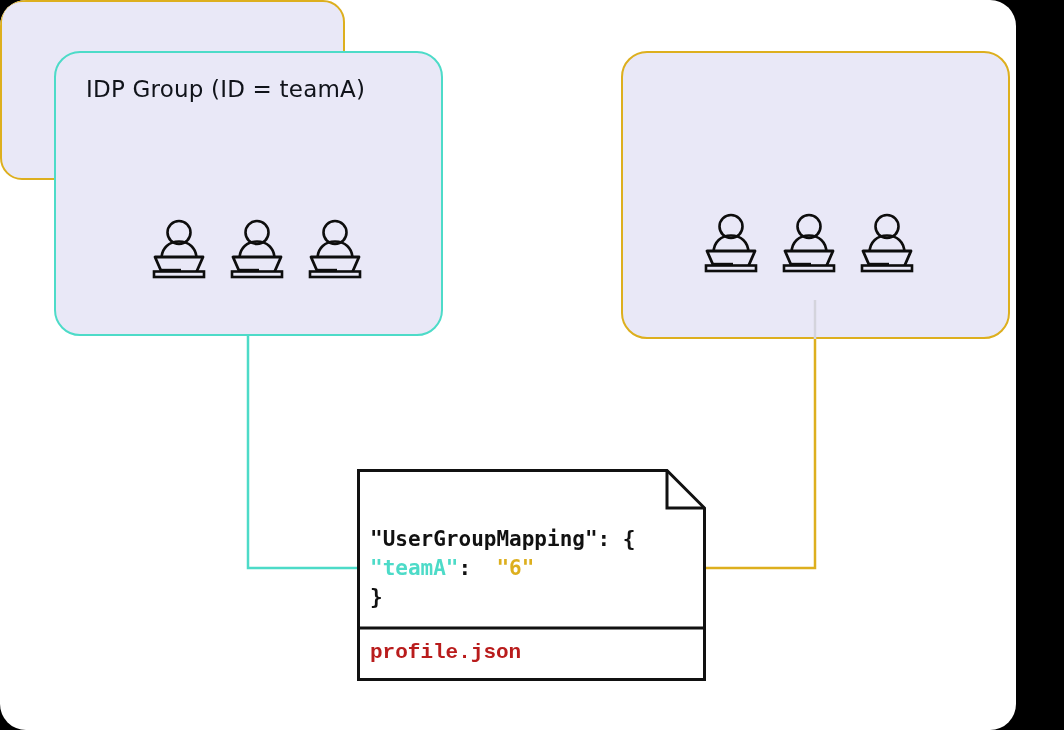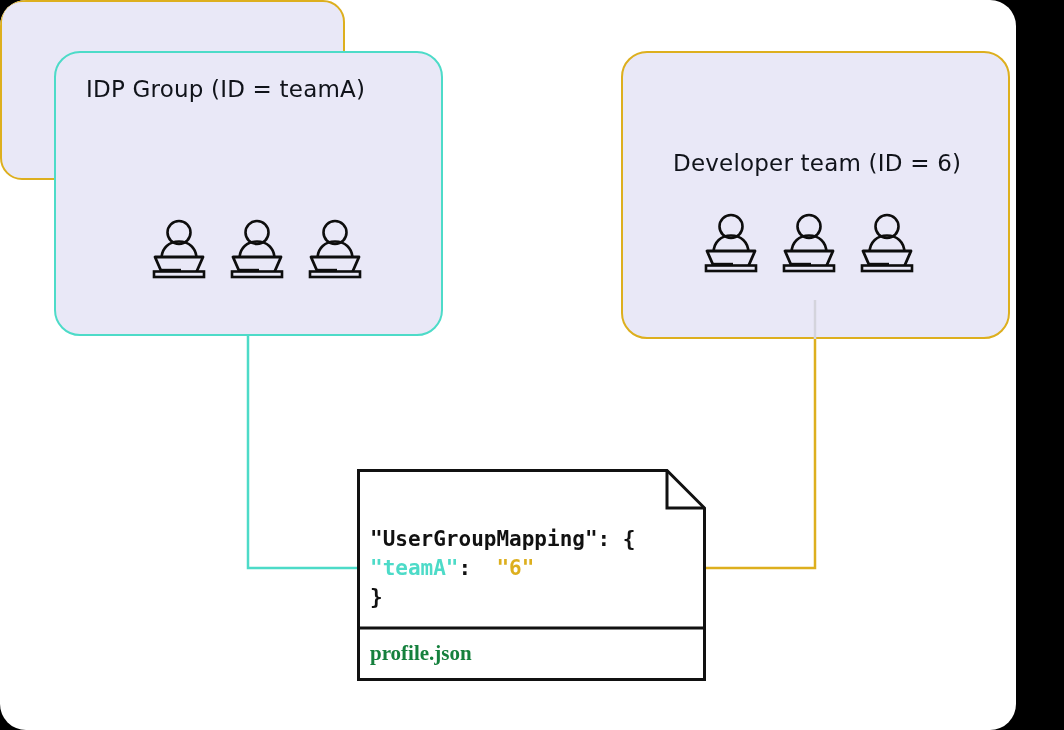--- a/index.html
+++ b/index.html
@@ -108,24 +108,24 @@
     color: #111111;
     white-space: pre;
   }
   .tok-teal { color: #4DDBC8; }
   .tok-gold { color: #DDAF1E; }
   .tok-dark { color: #111111; }
   #doc-filename {
     position: absolute;
     left: 13px;
     top: 172px;
-    font-family: Liberation Serif, serif;
+    font-family: Liberation Mono, monospace;
     font-size: 21px;
     font-weight: bold;
-    color: #15803d;
+    color: #b91c1c;
     white-space: nowrap;
   }
 </style>
 </head>
 <body>
 
 <div id="canvas">
 
   <div class="group-box" id="idp-group-box"></div>
   <div class="box-title" id="idp-group-title">IDP Group (ID = teamA)</div>
@@ -150,21 +150,20 @@
       <path d="M10.5 40 C10.5 28.5 18.5 22.5 28 22.5 C37.5 22.5 45.5 28.5 45.5 40" stroke="#0d0d0d" stroke-width="2.6" fill="none"></path>
       <path d="M4 38 H52 L45 54 H11 Z" stroke="#0d0d0d" stroke-width="2.8" fill="#e9e8f7" stroke-linejoin="round"></path>
       <rect x="3" y="52.5" width="50" height="5.5" stroke="#0d0d0d" stroke-width="2.6" fill="#e9e8f7"></rect>
       <line x1="9" y1="51" x2="30" y2="51" stroke="#0d0d0d" stroke-width="2.4"></line>
     </svg>
   </div>
 
   <div class="group-box" id="api-consumer-box"></div>
 
   <div id="developer-team-box"></div>
-  <div class="box-title" id="developer-team-title">Developer team (ID = 6)</div>
 
   <div class="people-row" id="dev-people">
     <svg class="person-icon" width="56" height="60" viewBox="0 0 56 60" fill="none">
       <circle cx="28" cy="13.5" r="11.5" stroke="#0d0d0d" stroke-width="2.6"></circle>
       <path d="M10.5 40 C10.5 28.5 18.5 22.5 28 22.5 C37.5 22.5 45.5 28.5 45.5 40" stroke="#0d0d0d" stroke-width="2.6" fill="none"></path>
       <path d="M4 38 H52 L45 54 H11 Z" stroke="#0d0d0d" stroke-width="2.8" fill="#e9e8f7" stroke-linejoin="round"></path>
       <rect x="3" y="52.5" width="50" height="5.5" stroke="#0d0d0d" stroke-width="2.6" fill="#e9e8f7"></rect>
       <line x1="9" y1="51" x2="30" y2="51" stroke="#0d0d0d" stroke-width="2.4"></line>
     </svg>
     <svg class="person-icon" width="56" height="60" viewBox="0 0 56 60" fill="none">

